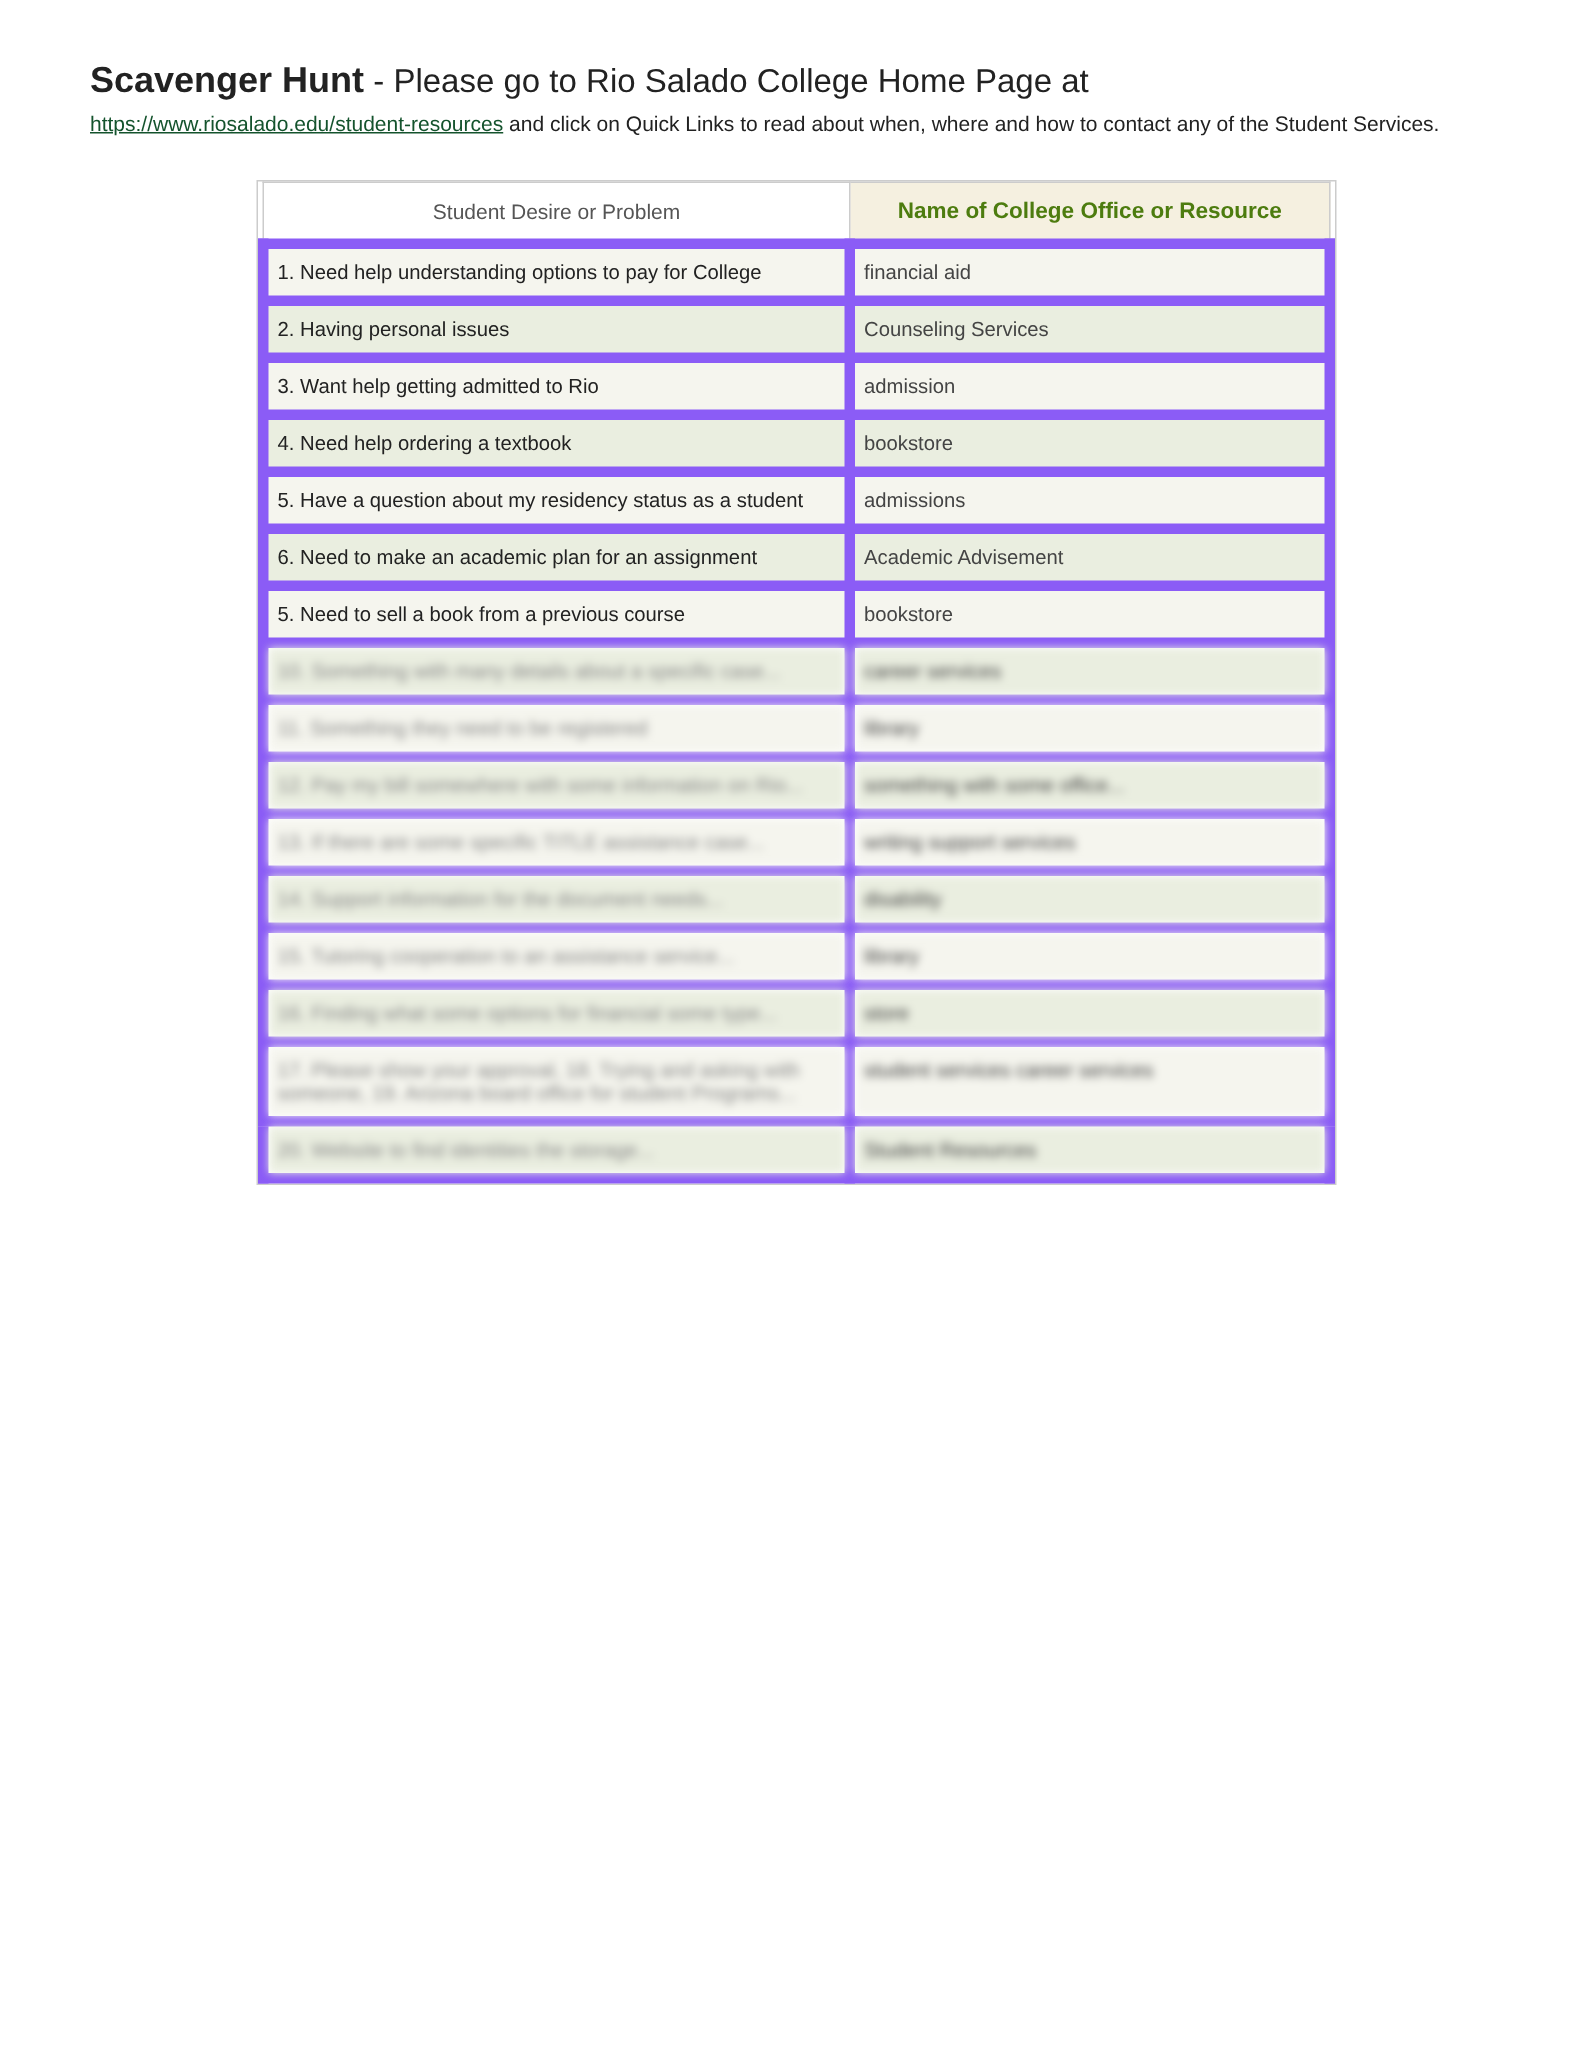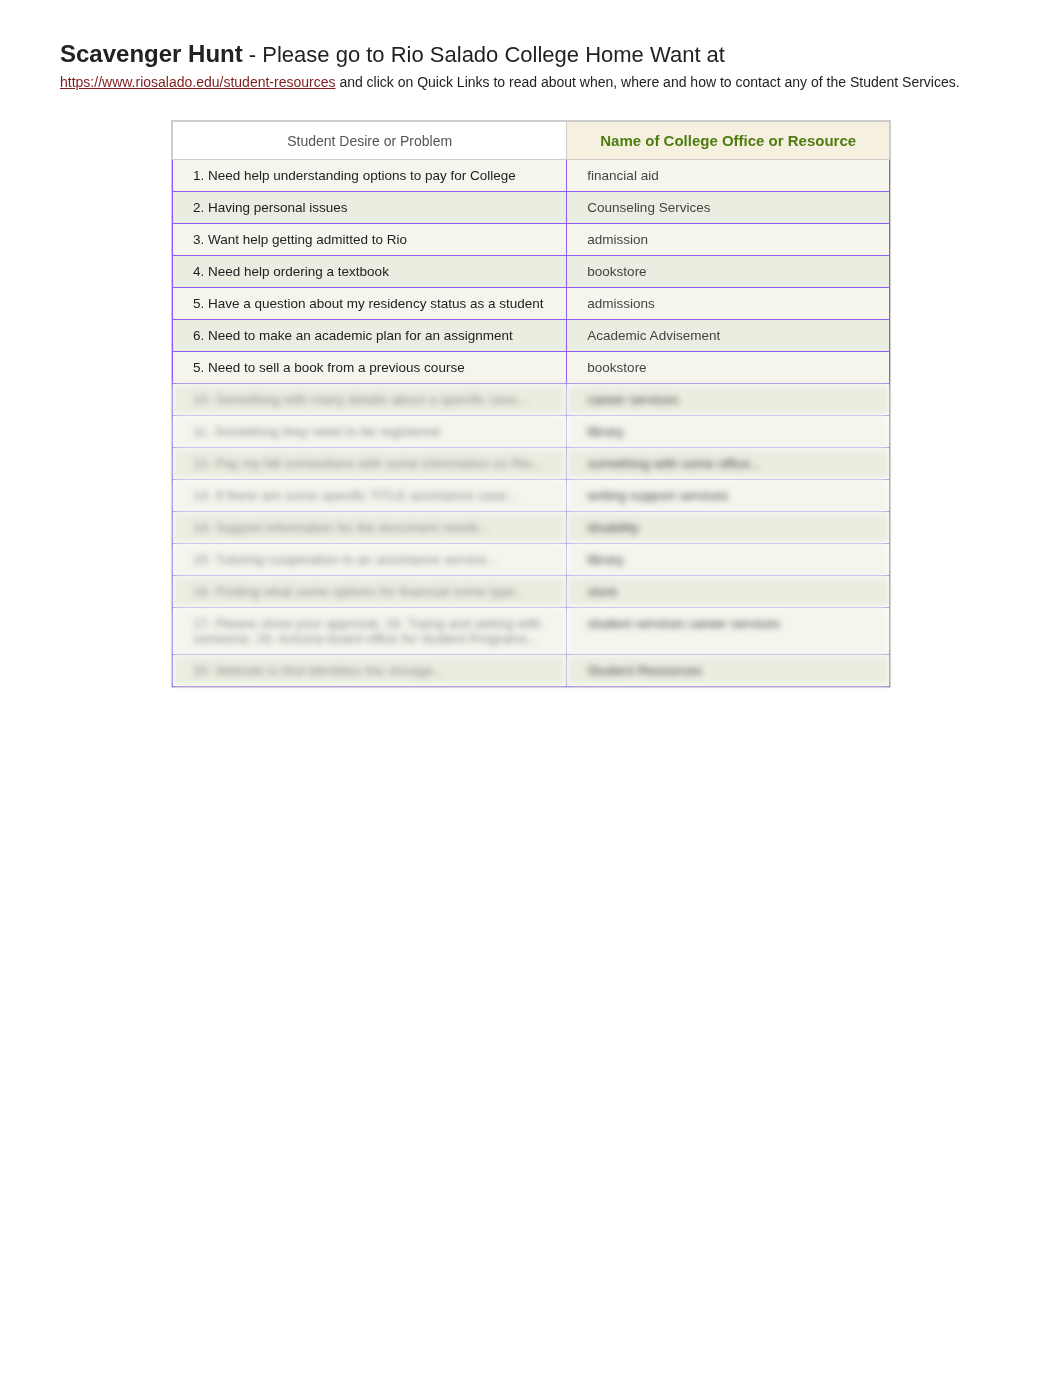--- a/index.html
+++ b/index.html
@@ -25,21 +25,21 @@
     }
     .title-bold {
       font-size: 24px;
       font-weight: bold;
     }
     .title-dash {
       font-size: 22px;
       font-weight: normal;
     }
     .link {
-      color: #7f1d1d;
+      color: #14532d;
       text-decoration: underline;
     }
     .subtitle-text {
       font-size: 14px;
       color: #222;
     }
 
     .table-wrapper {
       margin: 20px auto;
       width: 720px;
@@ -69,22 +69,22 @@
 
     thead tr th:last-child {
       background: #f5f0e0;
       color: #4d7c0f;
       font-weight: bold;
       font-size: 15px;
       width: 45%;
     }
 
     tbody tr td {
-      border: 1px solid #8b5cf6;
-      padding: 8px 20px;
+      border: 7px solid #8b5cf6;
+      padding: 8px 6px;
       vertical-align: top;
       font-size: 13.5px;
     }
 
     tbody tr:nth-child(odd) td {
       background: #f5f5ee;
     }
     tbody tr:nth-child(even) td {
       background: #eaeee0;
     }
@@ -99,21 +99,21 @@
       color: #888;
       user-select: none;
     }
   </style>
 </head>
 <body>
 
 <div class="header">
   <div class="title-line">
     <span class="title-bold">Scavenger Hunt</span>
-    <span class="title-dash"> - Please go to Rio Salado College Home Want at</span>
+    <span class="title-dash"> - Please go to Rio Salado College Home Page at</span>
   </div>
   <div class="subtitle-text">
     <a class="link" href="#">https://www.riosalado.edu/student-resources</a>
     <span>and click on Quick Links to read about when, where and how to contact any of the Student Services.</span>
   </div>
 </div>
 
 <div class="table-wrapper">
   <table>
     <thead>

